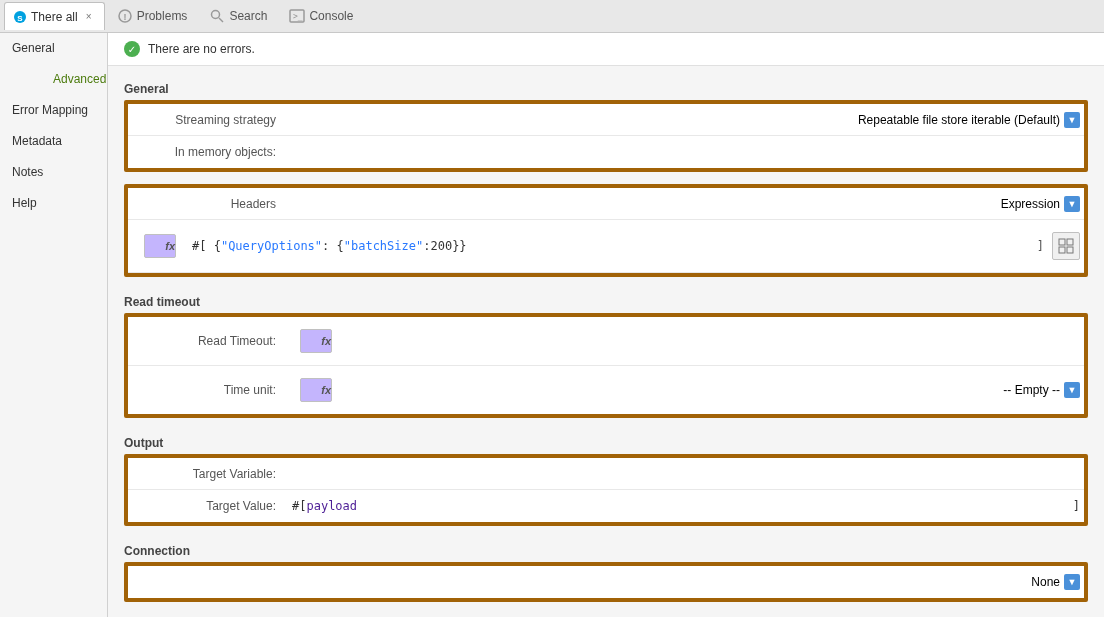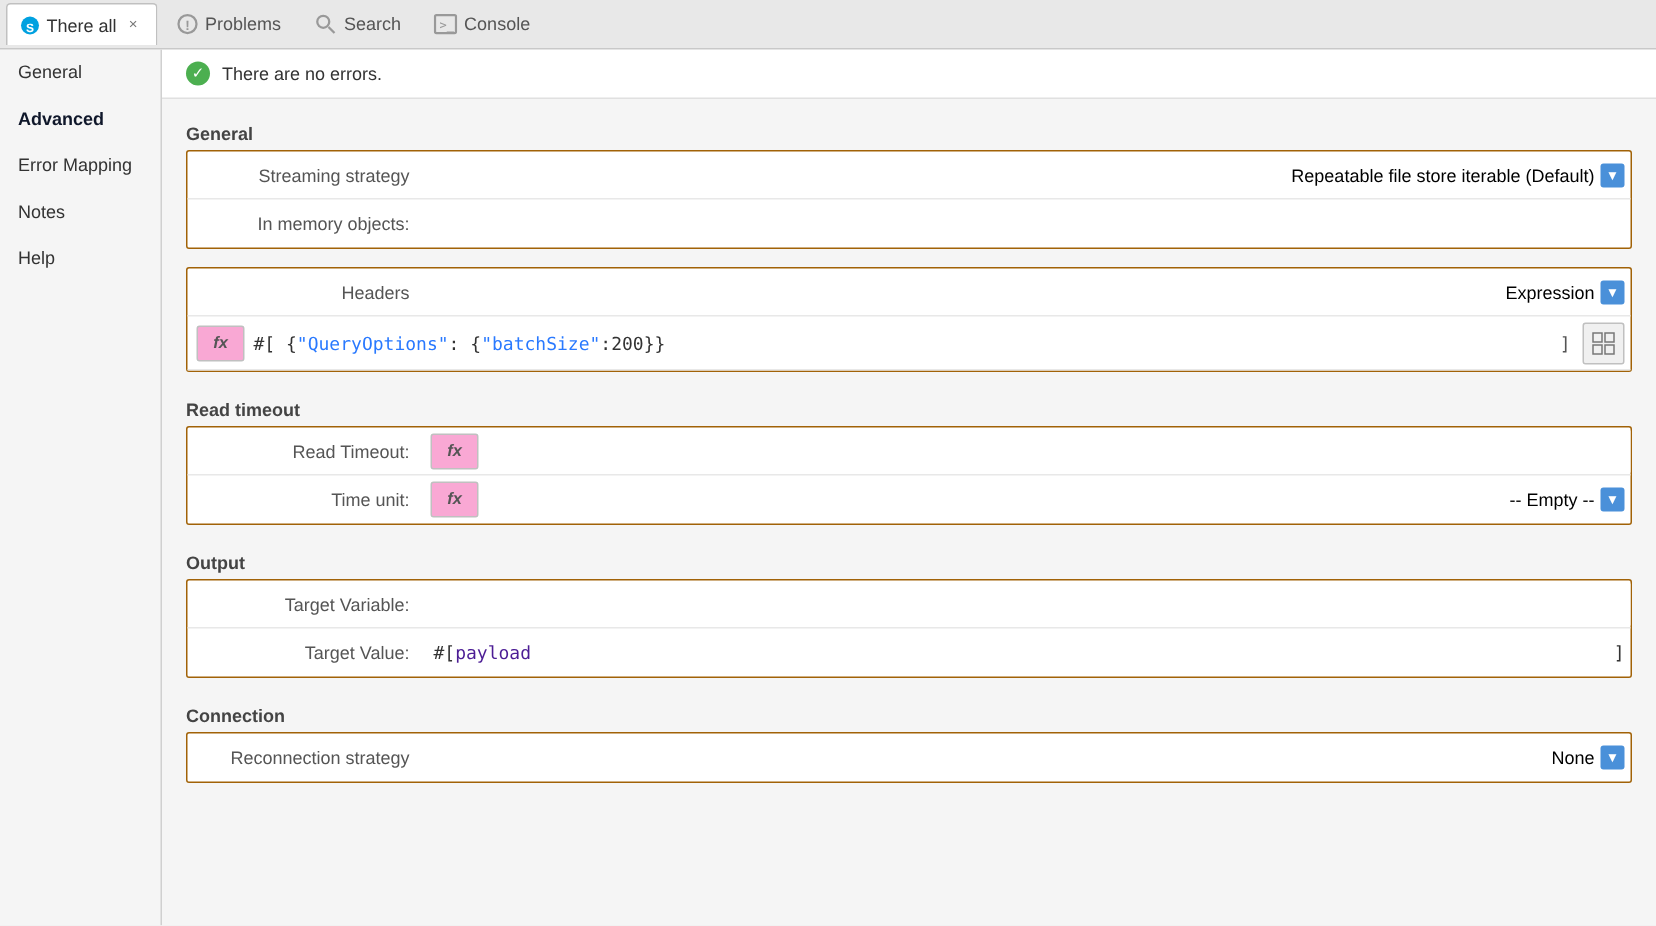--- a/index.html
+++ b/index.html
@@ -13,38 +13,38 @@
     .tab-label { font-size: 12px; }
     .nav-tab { display: flex; align-items: center; background: transparent; border: none; padding: 4px 10px; height: 28px; font-size: 12px; gap: 4px; cursor: pointer; color: #555; }
     .nav-tab-icon { width: 16px; height: 16px; }
 
     
     .main { display: flex; flex: 1; overflow: hidden; }
 
     
     .sidebar { width: 108px; background: #f5f5f5; border-right: 1px solid #d0d0d0; padding: 0; flex-shrink: 0; }
     .sidebar-item { padding: 8px 12px; font-size: 12px; cursor: pointer; color: #333; border-bottom: 1px solid transparent; }
-    .sidebar-item.active { color: #0f172a; font-weight: 700; }
+    .sidebar-item.active { color: #4d7c0f; font-weight: 400; margin-left: 41px; }
 
     
     .content { flex: 1; background: #f5f5f5; overflow-y: auto; padding: 0; }
     
     
     .status-bar { background: #fff; border-bottom: 1px solid #e0e0e0; padding: 8px 16px; display: flex; align-items: center; gap: 8px; }
     .status-ok-icon { width: 16px; height: 16px; background: #4CAF50; border-radius: 50%; display: flex; align-items: center; justify-content: center; color: white; font-size: 10px; flex-shrink: 0; }
 
-    .form-panel { background: #fff; border: 1px solid #a16207; border-radius: 2px; margin-bottom: 12px; }
+    .form-panel { background: #fff; border: 4px solid #a16207; border-radius: 2px; margin-bottom: 12px; }
     .form-row { display: flex; align-items: center; border-bottom: 1px solid #e8e8e8; min-height: 32px; }
     .form-row:last-child { border-bottom: none; }
     .form-label { width: 160px; padding: 6px 12px; font-size: 12px; color: #555; text-align: right; flex-shrink: 0; }
     .form-input { flex: 1; padding: 4px 6px; border: none; outline: none; font-size: 12px; height: 28px; }
     .form-select-wrapper { flex: 1; display: flex; align-items: center; position: relative; }
     .form-select { width: 100%; padding: 4px 24px 4px 6px; border: none; outline: none; font-size: 12px; background: transparent; appearance: none; cursor: pointer; text-align: right; }
     .select-arrow { position: absolute; right: 4px; top: 50%; transform: translateY(-50%); width: 16px; height: 16px; background: #4A90D9; border-radius: 2px; display: flex; align-items: center; justify-content: center; color: white; font-size: 9px; pointer-events: none; }
-    .fx-btn { width: 32px; height: 24px; background: #f9a8d4; border: 1px solid #c0c0c0; border-radius: 2px; display: flex; align-items: center; justify-content: center; cursor: pointer; font-style: italic; font-weight: bold; font-size: 11px; color: #555; margin: 2px; flex-shrink: 0; }
+    .fx-btn { width: 32px; height: 24px; background: #c4b5fd; border: 1px solid #c0c0c0; border-radius: 2px; display: flex; align-items: center; justify-content: flex-end; cursor: pointer; font-style: italic; font-weight: bold; font-size: 11px; color: #555; margin: 12px; flex-shrink: 0; }
     .expression-row { display: flex; align-items: center; border-bottom: 1px solid #e8e8e8; min-height: 36px; padding: 2px 4px; }
     .expression-end { color: #555; padding: 0 4px; }
     .grid-icon-btn { width: 28px; height: 28px; background: #f0f0f0; border: 1px solid #c0c0c0; border-radius: 2px; display: flex; align-items: center; justify-content: center; cursor: pointer; flex-shrink: 0; }
 
     .code-blue { color: #2979FF; }
     .code-orange { color: #4c1d95; }
     .inner-section-title { font-size: 12px; font-weight: 600; color: #444; padding: 6px 0 4px 0; }
   </style>
 </head>
 <body>
@@ -93,20 +93,23 @@
 
   <div class="sidebar">
     <div class="sidebar-item">
       <span>General</span>
     </div>
     <div class="sidebar-item active">
       <span>Advanced</span>
     </div>
     <div class="sidebar-item">
       <span>Error Mapping</span>
+    </div>
+    <div class="sidebar-item">
+      <span>Metadata</span>
     </div>
     <div class="sidebar-item">
       <span>Notes</span>
     </div>
     <div class="sidebar-item">
       <span>Help</span>
     </div>
   </div>
 
   <div class="content">
@@ -204,21 +207,20 @@
               <span class="code-orange"> payload</span>
             <input type="text" style="flex: 1 1 0%; border: none; outline: none; font-family: monospace; font-size: 12px; background: transparent;" value="">
             <span>]</span>
           </div>
         </div>
       </div>
 
       <div class="inner-section-title">Connection</div>
       <div class="form-panel">
         <div class="form-row">
-          <div class="form-label">Reconnection strategy</div>
           <div class="form-select-wrapper">
             <select class="form-select">
               <option value="None">None</option>
             </select>
             <div class="select-arrow">▼</div>
           </div>
         </div>
       </div>
 
     </div>

